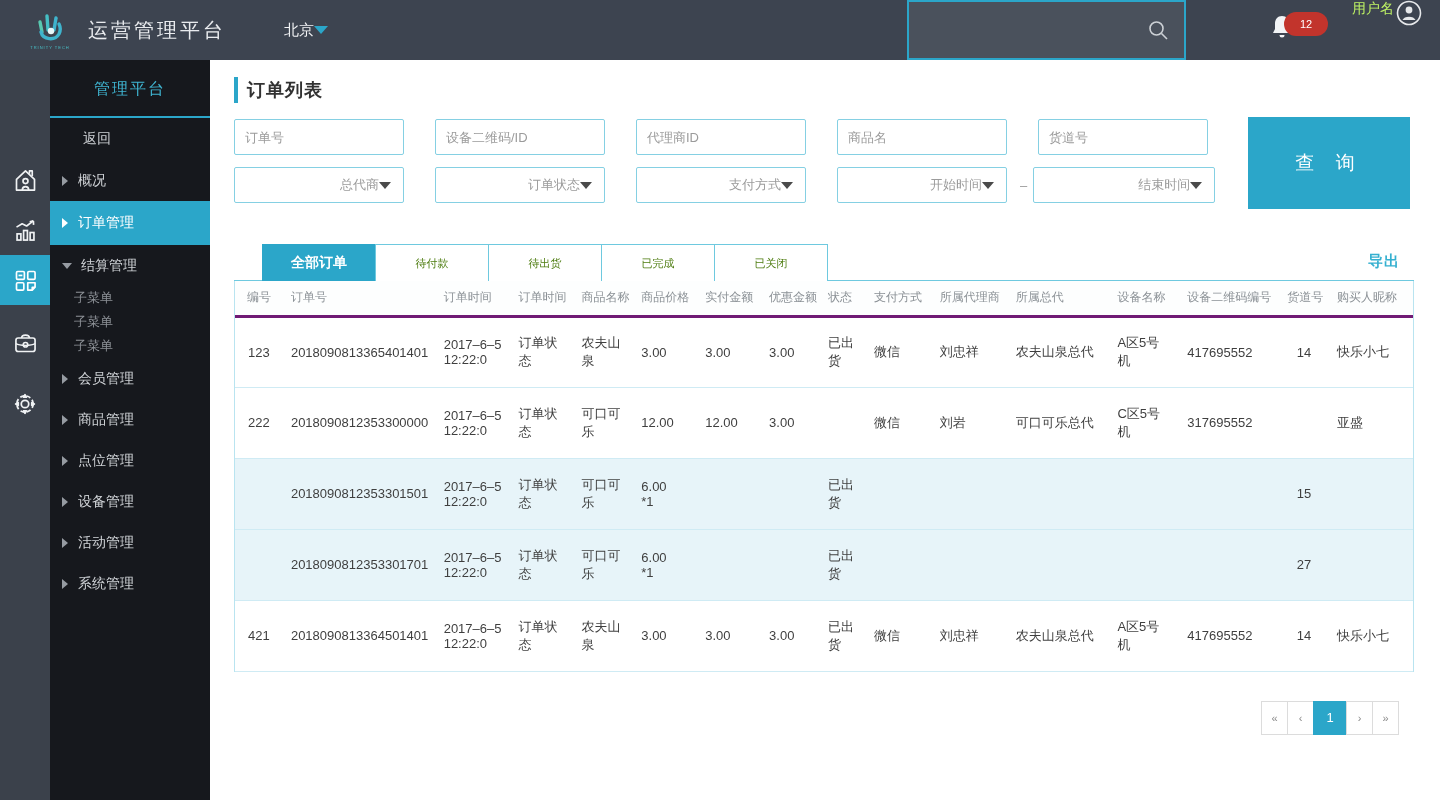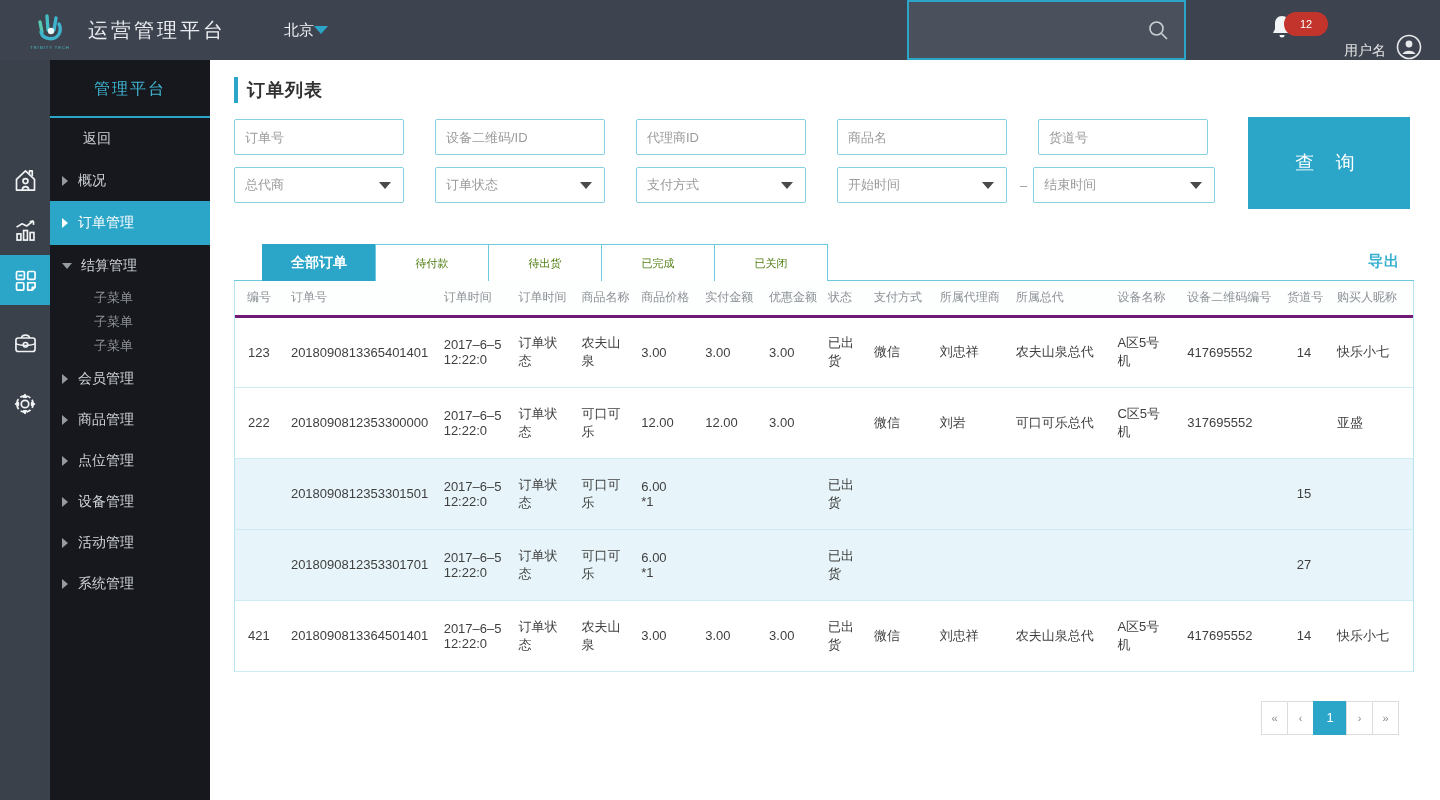--- a/index.html
+++ b/index.html
@@ -16,50 +16,50 @@
   .brand { color:#e9ebee; font-size:20px; letter-spacing:3px; margin-left:16px; }
   .city { margin-left:58px; color:#f2f3f5; font-size:15px; display:flex; align-items:center; cursor:pointer; }
   .caret-down { width:0; height:0; border-left:7px solid transparent; border-right:7px solid transparent; border-top:8px solid var(--accent,#2ba6c9); }
   .search-box { position:absolute; left:907px; top:0; width:279px; height:60px; background:#4a515c;
     border:2px solid var(--accent,#2ba6c9); display:flex; align-items:center; }
   .search-box input { flex:1; height:100%; background:transparent; border:none; outline:none; color:#e6e8ea; font-size:14px; padding:0 10px; }
   .search-glyph { margin-right:14px; }
   .bell-wrap { position:absolute; left:1270px; top:14px; width:48px; height:34px; }
   .badge { position:absolute; left:14px; top:-2px; min-width:24px; height:24px; border-radius:12px;
     background:var(--badge,#c2342c); color:#fff; font-size:11px; display:flex; align-items:center; justify-content:center; padding:0 16px; }
-  .user { position:absolute; right:18px; top:0; height:60px; display:flex; align-items:flex-end; gap:10px; color:#e5e5e5; font-size:14px; cursor:pointer; }
+  .user { position:absolute; right:18px; top:0; height:60px; display:flex; align-items:flex-start; gap:2px; color:#bef264; font-size:14px; cursor:pointer; }
   
   .layout { display:flex; height:740px; }
   .rail { width:50px; background:var(--rail-bg,#3b414b); padding-top:95px; display:flex; flex-direction:column; align-items:center; }
   .rail-item { width:50px; height:50px; display:flex; align-items:center; justify-content:center; cursor:pointer; }
   .rail-item.active { background:var(--accent,#2ba6c9); }
   .rail-gap { height:12px; }
   .sidebar { width:160px; background:var(--sidebar-bg,#16181d); }
   .side-title { height:58px; line-height:58px; text-align:center; color:#3fb6d3; font-size:16px;
     border-bottom:2px solid var(--accent,#2ba6c9); letter-spacing:2px; }
   .menu-item { height:41px; display:flex; align-items:center; padding-left:12px; font-size:14px; color:#cfd2d6; cursor:pointer; }
   .menu-item.back { padding-left:33px; height:42px; }
   .menu-item.active { background:var(--accent,#2ba6c9); color:#fff; height:44px; }
-  .menu-item.sub { padding-left:44px; height:24px; font-size:13px; color:#8d9197; }
+  .menu-item.sub { padding-left:24px; height:24px; font-size:13px; color:#8d9197; }
   .arrow-r { width:0; height:0; border-top:5px solid transparent; border-bottom:5px solid transparent; border-left:6px solid #969ba2; margin-right:10px; }
   .menu-item.active .arrow-r { border-left-color:#fff; }
   .arrow-d { width:0; height:0; border-left:5px solid transparent; border-right:5px solid transparent; border-top:6px solid #969ba2; margin-right:9px; }
   
   .content { flex:1; padding:16px 26px 0 24px; background:#fff; }
   .page-title { display:flex; align-items:center; height:28px; }
   .title-bar { width:4px; height:26px; background:var(--accent,#2ba6c9); margin-right:9px; }
   .page-title span { font-size:18px; font-weight:bold; color:#323232; letter-spacing:1px; }
   .filters { position:relative; margin-top:15px; height:92px; }
   .f-row { display:flex; align-items:center; }
   .f-row + .f-row { margin-top:12px; }
   .f-input, .f-select { width:170px; height:36px; border:1px solid #85d0e3; border-radius:2px; background:#fff;
     font-size:13px; color:#9b9b9b; margin-right:31px; }
   .f-input { padding:0 10px; outline:none; }
   .f-input::placeholder { color:#9b9b9b; }
-  .f-select { display:flex; align-items:center; justify-content:space-between; padding:0 12px 0 10px; cursor:pointer;gap:40px; }
+  .f-select { display:flex; align-items:center; justify-content:flex-end; padding:0 12px 0 10px; cursor:pointer; }
   .f-select .sel-caret { width:0; height:0; border-left:6px solid transparent; border-right:6px solid transparent; border-top:7px solid #4a4a4a; }
   .f-select.wide { width:182px; margin-right:0; }
   .range-dash { color:#9b9b9b; margin:0 6px 0 -18px; font-size:13px; }
   .query-btn { position:absolute; right:4px; top:-2px; width:162px; height:92px; background:var(--accent,#2ba6c9);
     color:#fff; font-size:19px; letter-spacing:8px; border:none; cursor:pointer; text-align:center; }
   
   .tabs-row { position:relative; margin-top:33px; }
   .tabs { display:flex; height:37px; border-bottom:1px solid #6ec9df;padding-left:28px; }
   .tab { width:114px; height:37px; border:1px solid #6ec9df; border-bottom:none; margin-left:-1px; background:#fff;
     display:flex; align-items:center; justify-content:center; font-size:11px; color:#4d7c0f; cursor:pointer; }

